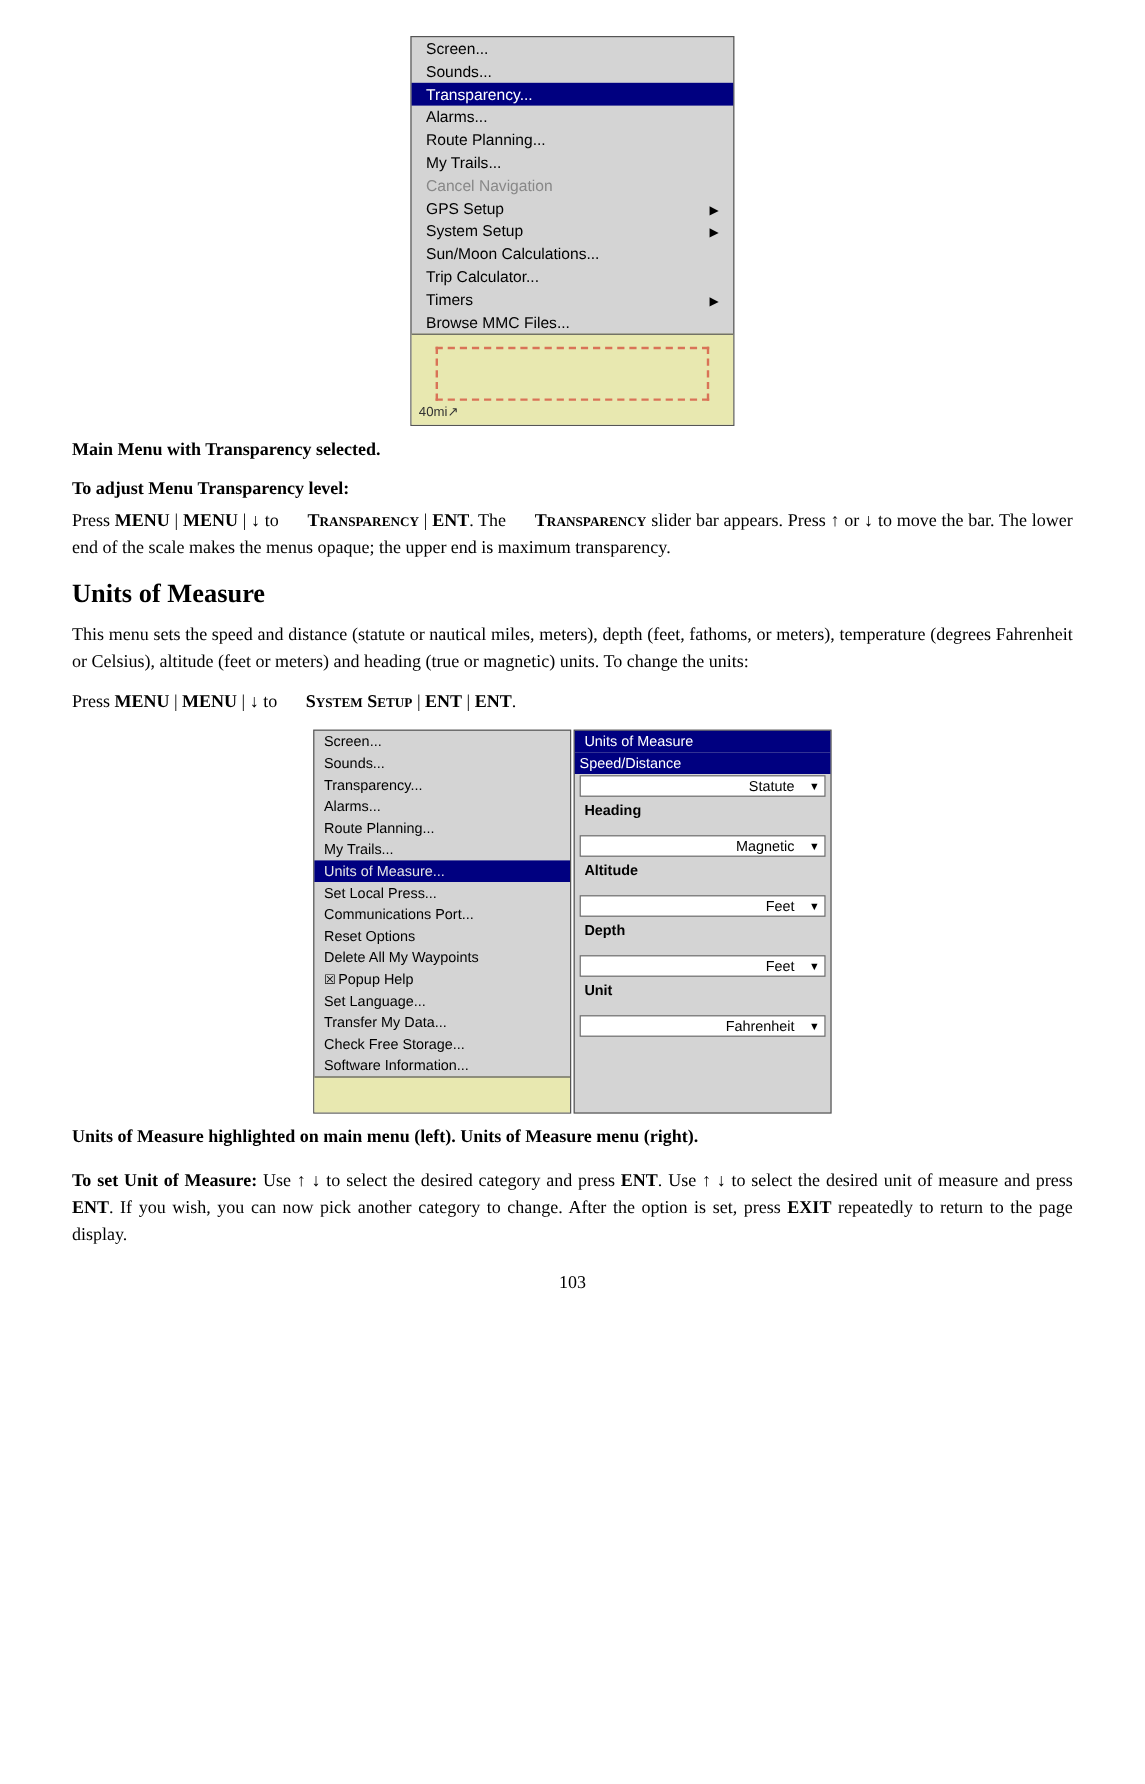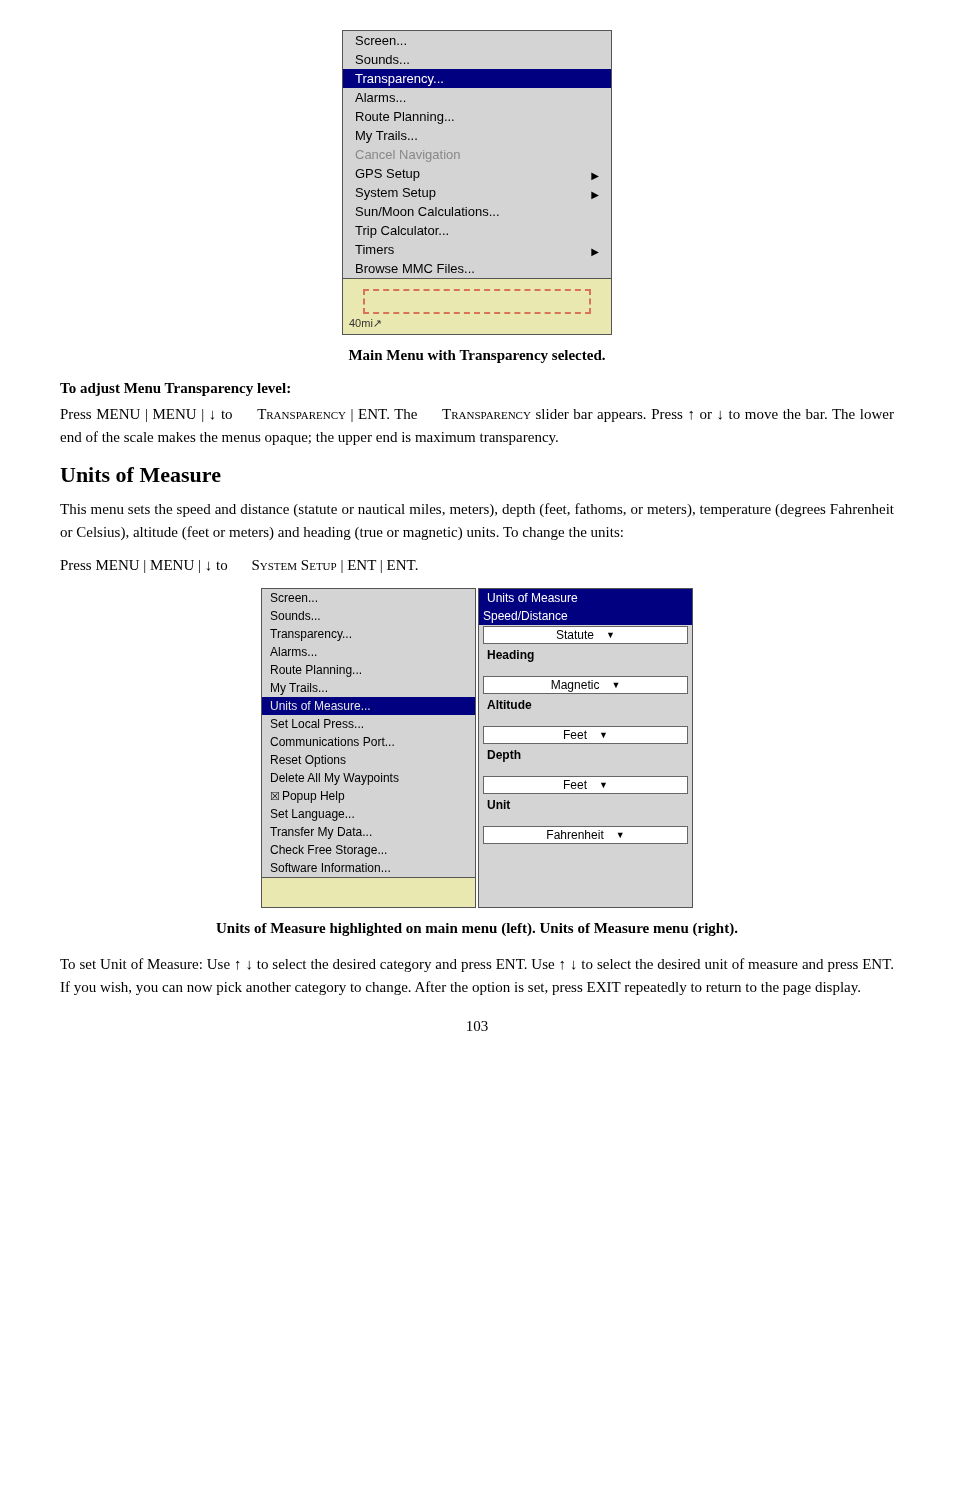--- a/index.html
+++ b/index.html
@@ -48,21 +48,21 @@
       justify-content: space-between;
       align-items: flex-end;
     }
 
     .menu-arrow {
       font-size: 10px;
     }
 
     .map-area {
       background: #e8e8b0;
-      height: 56px;
+      height: 76px;
       border-top: 1px solid #555;
       position: relative;
       overflow: hidden;
     }
 
     .map-label {
       position: absolute;
       bottom: 4px;
       left: 6px;
       font-size: 11px;
@@ -72,21 +72,20 @@
     
     .map-area::before {
       content: '';
       position: absolute;
       top: 10px; left: 20px; right: 20px; bottom: 20px;
       border: 2px dashed #c00;
       opacity: 0.5;
     }
 
     .figure-caption {
-      text-align: center;
       font-weight: bold;
       font-size: 15px;
       margin-bottom: 16px;
     }
 
     
     .section-heading-small {
       font-weight: bold;
       font-size: 15px;
       margin-bottom: 6px;
@@ -99,21 +98,21 @@
       margin-bottom: 14px;
     }
 
     .section-heading-large {
       font-size: 22px;
       font-weight: bold;
       margin-bottom: 10px;
       margin-top: 10px;
     }
 
-    .bold { font-weight: normal; }
+    .bold { font-weight: bold; }
     .small-caps { font-variant: small-caps; margin-left: 20px; }
 
     
     .command-line {
       font-size: 15px;
       margin-bottom: 14px;
     }
 
     
     .dual-screenshot {
@@ -151,21 +150,21 @@
       font-size: 12px;
     }
 
     .menu-item-right.category {
       font-weight: bold;
       padding: 3px 8px 13px 8px;
     }
 
     .menu-item-right.with-dropdown {
       display: flex;
-      justify-content: center;
+      justify-content: flex-end;
       align-items: center;
       border: 1px solid #666;
       margin: 1px 4px;
       background: #fff;
       padding: 1px 4px;
       gap: 12px;
     }
 
     .dropdown-arrow {
       font-size: 9px;

